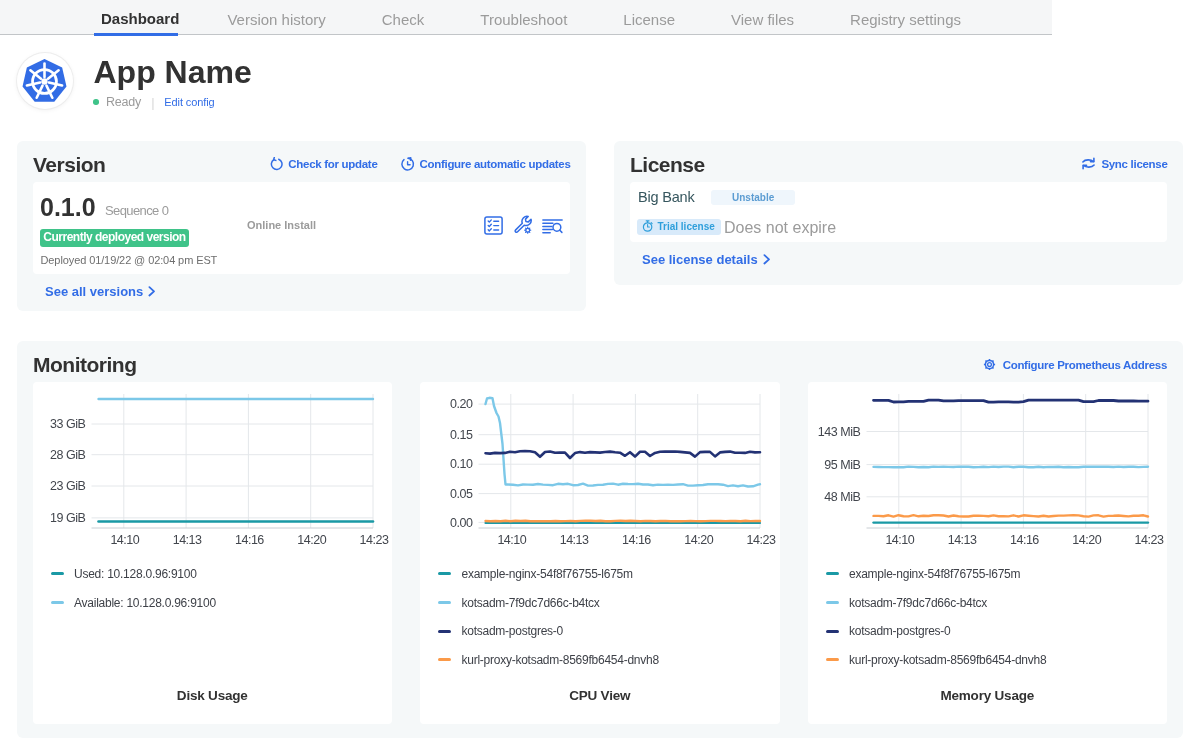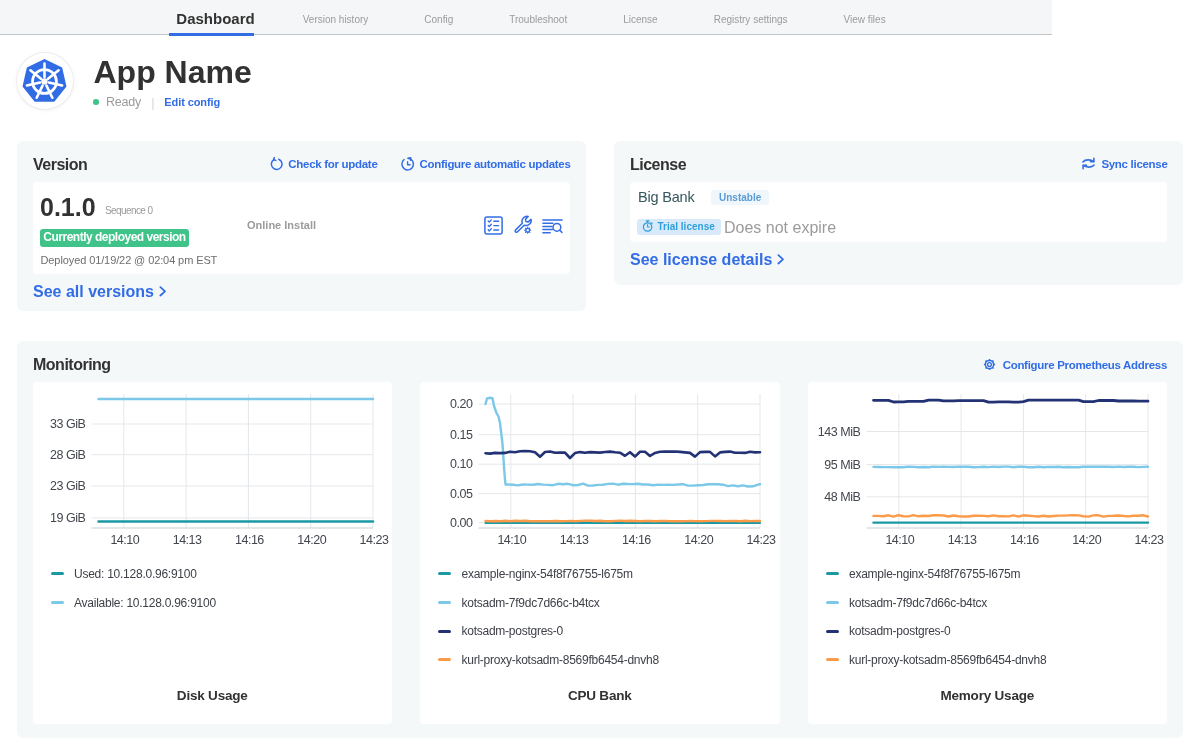--- a/index.html
+++ b/index.html
@@ -1,70 +1,70 @@
 <!DOCTYPE html>
 <html><head><meta charset="utf-8"><style>
 *{margin:0;padding:0;box-sizing:border-box}
 html,body{width:1200px;height:746px;overflow:hidden;background:#fff;
   font-family:"Liberation Sans",sans-serif;-webkit-font-smoothing:antialiased}
 .page{position:relative;width:1200px;height:746px;font-family:"Liberation Sans",sans-serif}
 .abs{position:absolute}
 .nav{position:absolute;top:0;left:0;width:1052px;height:35px;background:#f5f6f7;border-bottom:1px solid #c2c5c8}
 .tabs{position:absolute;top:0;left:4px;width:100%;height:35px;display:flex;justify-content:center;list-style:none}
-.tabs li{position:relative;padding:5px 28px 0;line-height:29px;font-size:10px;color:#9b9b9b;white-space:nowrap}
+.tabs li{position:relative;padding:5px 28px 0;line-height:29px;font-size:15px;color:#9b9b9b;white-space:nowrap}
 .tabs li.on{color:#323232;font-weight:bold;font-size:15px;padding:4px 20px 0 30px}
 .tabs li.on:after{content:"";position:absolute;left:23px;right:21px;bottom:-1px;height:3px;background:#326de6}
 .appicon{position:absolute;left:16.5px;top:53px;width:56px;height:56px;border-radius:50%;background:#fff;
   box-shadow:0 0 0 1px #ededed,0 1px 5px rgba(0,0,0,.07);display:flex;align-items:center;justify-content:center}
 .appname{position:absolute;left:93.5px;top:57px;font-size:32px;font-weight:bold;color:#323232;line-height:30px}
 .statusrow{position:absolute;left:93px;top:94.5px;height:15px;display:flex;align-items:center;font-size:12.5px;letter-spacing:-0.2px;color:#9b9b9b}
 .dot{width:5.5px;height:5.5px;border-radius:50%;background:#3fc389;margin-right:7.5px}
 .sep{color:#d8d8d8;margin:0 10px;font-size:13px;font-weight:normal}
-.editcfg{color:#326de6;font-weight:bold;font-size:11px;letter-spacing:-0.1px}
+.editcfg{color:#326de6;font-weight:normal;font-size:11px;letter-spacing:-0.1px}
 .card{position:absolute;background:#f5f8f9;border-radius:6px}
-.cardtitle{position:absolute;left:16px;top:16px;font-size:16px;font-weight:bold;letter-spacing:-0.5px;color:#323232;line-height:16px}
+.cardtitle{position:absolute;left:16px;top:16px;font-size:21px;font-weight:bold;letter-spacing:-0.5px;color:#323232;line-height:16px}
 .whitebox{position:absolute;left:16px;top:41px;width:537px;background:#fff;border-radius:4px}
 .hlinks{position:absolute;top:15.5px;right:15.5px;display:flex;align-items:center;font-size:11.5px;font-weight:bold;letter-spacing:-0.3px;color:#326de6;white-space:nowrap;line-height:14px}
 .hlinks svg{margin-right:5px}
 .hlinks .lk{display:flex;align-items:center}
-.seelink{position:absolute;left:16px;display:flex;font-size:16px;font-weight:bold;color:#326de6;line-height:12px}
+.seelink{position:absolute;left:28px;display:flex;font-size:13px;font-weight:bold;color:#326de6;line-height:12px}
 .bigver{position:absolute;left:7px;top:12.5px;font-size:25px;font-weight:bold;color:#323232;line-height:25px;letter-spacing:0px}
-.seq{position:absolute;left:72px;top:21.5px;font-size:10px;letter-spacing:-0.6px;color:#9b9b9b;line-height:13px}
+.seq{position:absolute;left:72px;top:21.5px;font-size:13px;letter-spacing:-0.6px;color:#9b9b9b;line-height:13px}
 .deppill{position:absolute;left:6.5px;top:47px;height:18px;line-height:16.5px;padding:0 3.8px;background:#3fc389;
   border-radius:3px;color:#fff;font-size:12px;letter-spacing:-0.5px;font-weight:bold}
 .deployedat{position:absolute;left:7.5px;top:71.5px;font-size:11px;letter-spacing:-0.1px;color:#6e6e6e;line-height:12px}
 .online{position:absolute;left:214px;top:36.5px;font-size:11px;font-weight:bold;color:#9b9b9b;line-height:12px}
 .vicons{position:absolute;left:451px;top:33px;width:80px;height:22px}
 .bbname{position:absolute;left:8px;top:8px;font-size:14.5px;letter-spacing:-0.2px;font-weight:normal;color:#36565e;line-height:15px}
-.chanpill{position:absolute;left:81px;top:7.5px;height:15px;line-height:15px;padding:0 8px;background:#eff6fc;
+.chanpill{position:absolute;left:81px;top:7.5px;height:15px;line-height:15px;padding:0 21px;background:#eff6fc;
   border-radius:3px;color:#5b9cd2;font-size:10px;font-weight:bold}
 .trialpill{position:absolute;left:7px;top:36.5px;height:16.5px;padding:0 6px 0 5px;background:#d8eafa;
   border-radius:3px;color:#2f9fdb;font-size:10px;font-weight:bold;display:flex;align-items:center}
 .trialpill svg{margin-right:3.5px}
 .noexpire{position:absolute;left:94px;top:40px;font-size:16px;color:#9b9b9b;line-height:12px}
 .chartcard{position:absolute;top:40.5px;width:359.5px;height:342.5px;background:#fff;border-radius:4px}
 .chartcard svg.plot{position:absolute;left:0;top:0}
 .legend{position:absolute;left:18px;top:178px}
 .lrow{display:flex;align-items:center;height:28.7px}
 .ldash{width:13px;height:3px;border-radius:2px;margin-right:10.5px;flex:none}
 .ltext{font-size:12px;letter-spacing:-0.25px;color:#3e4148}
 .ctitle{position:absolute;left:0;width:100%;text-align:center;top:306px;font-size:13.5px;letter-spacing:-0.2px;font-weight:bold;color:#323232}
 </style></head>
 <body>
 <div class="page">
 
 <div class="nav">
   <ul class="tabs">
     <li class="on">Dashboard</li>
     <li>Version history</li>
-    <li>Config</li>
+    <li>Check</li>
     <li>Troubleshoot</li>
     <li>License</li>
+    <li>View files</li>
     <li>Registry settings</li>
-    <li>View files</li>
   </ul>
 </div>
 
 <div class="appicon">
       <svg width="47" height="47" viewBox="0 0 47 47">
         <polygon points="23.50,0.94 41.14,9.43 45.49,28.52 33.29,43.83 13.71,43.83 1.51,28.52 5.86,9.43" fill="#326ce5"></polygon>
         <g stroke="#fff" stroke-width="2.59" stroke-linecap="round">
           <line x1="23.50" y1="18.99" x2="23.50" y2="5.45"></line>
           <line x1="27.03" y1="20.69" x2="37.61" y2="12.25"></line>
           <line x1="27.90" y1="24.50" x2="41.10" y2="27.52"></line>
@@ -257,21 +257,21 @@
           </div>
       <div class="lrow">
             <span class="ldash" style="background:#233274"></span>
             <span class="ltext">kotsadm-postgres-0</span>
           </div>
       <div class="lrow">
             <span class="ldash" style="background:#fb9a49"></span>
             <span class="ltext">kurl-proxy-kotsadm-8569fb6454-dnvh8</span>
           </div>
     </div>
-    <div class="ctitle">CPU Bank</div>
+    <div class="ctitle">CPU View</div>
   </div>
 
   <div class="chartcard" style="left:790.5px">
     <svg class="plot" width="359" height="168" viewBox="0 0 359 168">
           <line x1="90.8" y1="12.0" x2="90.8" y2="146.0" stroke="#e4e7ea" stroke-width="1"></line>
           <line x1="153.1" y1="12.0" x2="153.1" y2="146.0" stroke="#e4e7ea" stroke-width="1"></line>
           <line x1="215.4" y1="12.0" x2="215.4" y2="146.0" stroke="#e4e7ea" stroke-width="1"></line>
           <line x1="277.7" y1="12.0" x2="277.7" y2="146.0" stroke="#e4e7ea" stroke-width="1"></line>
           <line x1="340.0" y1="12.0" x2="340.0" y2="146.0" stroke="#e4e7ea" stroke-width="1"></line>
           <line x1="58.5" y1="49.5" x2="340.0" y2="49.5" stroke="#e4e7ea" stroke-width="1"></line>

